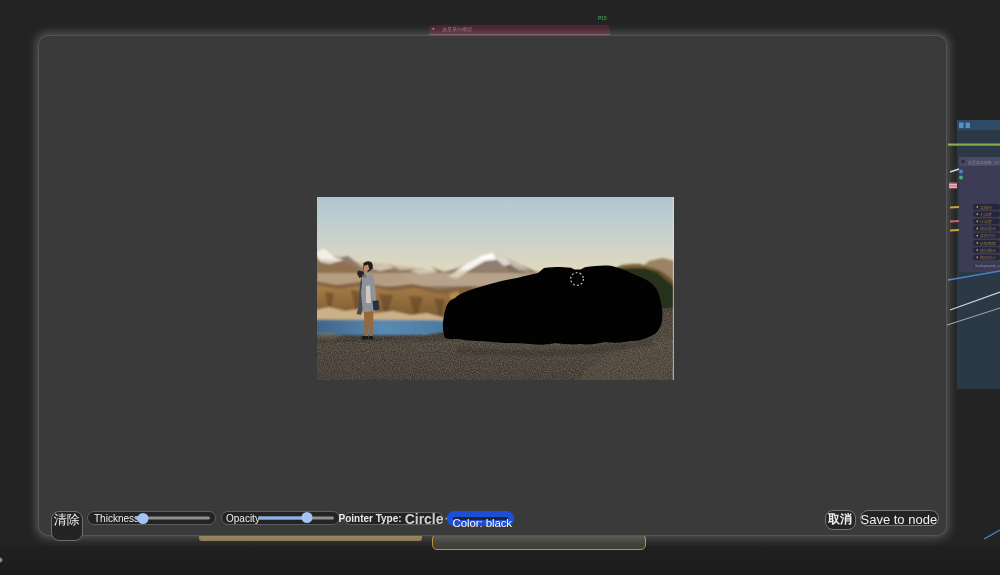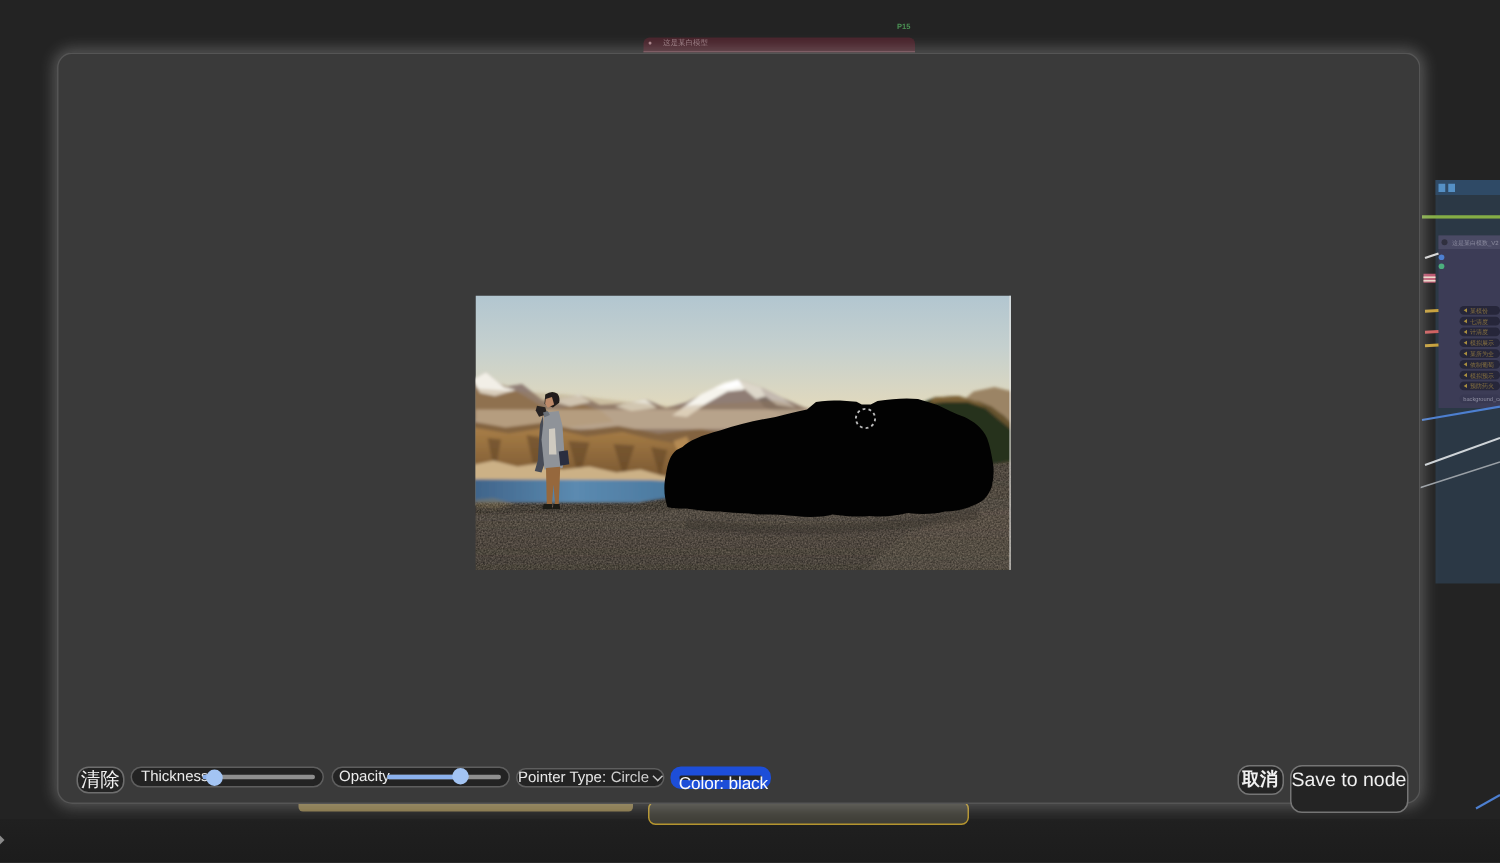--- a/index.html
+++ b/index.html
@@ -221,40 +221,40 @@
            C205 146 196 146 188 146
            C180 145 171 145 163 144
            C155 144 146 143 141 142
            C136 142 130 142 128 141 Z" fill="#020202"></path>
 
   <circle cx="260" cy="82" r="6.4" fill="none" stroke="#b9b9b9" stroke-width="1.25" stroke-dasharray="1.9 2.1"></circle>
 
   <rect x="355.8" y="0" width="1.2" height="183" fill="rgba(230,230,228,0.6)"></rect>
 </svg>
 
-<div class="abs" style="left:50.5px;top:511px;width:32.5px;height:18px;background:#242424;border:1px solid #6e6e6e;border-radius:8px;box-sizing:border-box;color:#f0f0f0;font-size:13px;line-height:16.5px;text-align:center;">清除</div>
+<div class="abs" style="left:50.5px;top:511px;width:32.5px;height:30px;background:#242424;border:1px solid #6e6e6e;border-radius:8px;box-sizing:border-box;color:#f0f0f0;font-size:13px;line-height:16.5px;text-align:center;">清除</div>
 
 <div class="abs" style="left:87px;top:511px;width:128.5px;height:14px;background:#232323;border:1px solid #5e5e5e;border-radius:7px;box-sizing:border-box;">
   <span style="position:absolute;left:6px;top:50%;transform:translateY(-50%);color:#ececec;font-size:10px;">Thickness</span>
   <span style="position:absolute;left:47px;right:5px;top:50%;height:3px;transform:translateY(-50%);background:#8f8f8f;border-radius:2px;">
     <span style="position:absolute;left:0;top:0;width:9px;height:3px;background:#8cb2ee;border-radius:2px;"></span>
     <span style="position:absolute;left:8px;top:50%;width:11px;height:11px;background:#a3c4f3;border-radius:50%;transform:translate(-50%,-50%);"></span>
   </span>
 </div>
 
 <div class="abs" style="left:221px;top:511px;width:119px;height:13.5px;background:#232323;border:1px solid #5e5e5e;border-radius:7px;box-sizing:border-box;">
   <span style="position:absolute;left:4px;top:50%;transform:translateY(-50%);color:#ececec;font-size:10px;">Opacity</span>
   <span style="position:absolute;left:36px;right:5px;top:50%;height:3px;transform:translateY(-50%);background:#8f8f8f;border-radius:2px;">
     <span style="position:absolute;left:0;top:0;width:49px;height:3px;background:#8cb2ee;border-radius:2px;"></span>
     <span style="position:absolute;left:49px;top:50%;width:11px;height:11px;background:#a3c4f3;border-radius:50%;transform:translate(-50%,-50%);"></span>
   </span>
 </div>
 
-<div class="abs" style="left:343.5px;top:512px;width:99px;height:13px;background:#232323;border:1px solid #5e5e5e;border-radius:6.5px;box-sizing:border-box;display:flex;align-items:center;justify-content:center;white-space:nowrap;">
+<div class="abs" style="left:343.5px;top:512px;width:99px;height:13px;background:#232323;border:1px solid #5e5e5e;border-radius:6.5px;box-sizing:border-box;display:flex;align-items:center;justify-content:center;white-space:nowrap;font-weight:bold;">
   <span style="color:#e8e8e8;font-size:10px;">Pointer Type:</span>
-  <span style="color:#cfcfcf;font-size:10px;margin-left:3px;">Circle</span>
+  <span style="color:#cfcfcf;font-size:14px;margin-left:3px;">Circle</span>
   <span style="display:inline-block;width:4px;height:4px;border-right:1.3px solid #c8c8c8;border-bottom:1.3px solid #c8c8c8;transform:rotate(45deg);margin-left:3px;margin-top:-2px;"></span>
 </div>
 
 <div class="abs" style="left:446.5px;top:510.5px;width:67.5px;height:15.5px;background:#242424;border:6px solid #1d4ed8;border-radius:7px;box-sizing:border-box;color:#fafafa;font-size:11.5px;letter-spacing:-0.1px;line-height:13.5px;text-align:center;white-space:nowrap;">Color: black</div>
 
 <div class="abs" style="left:824.5px;top:510px;width:31px;height:19.5px;background:#242424;border:1px solid #757575;border-radius:8px;box-sizing:border-box;color:#f0f0f0;font-size:12px;line-height:17.5px;text-align:center;font-weight:bold;">取消</div>
-<div class="abs" style="left:859.5px;top:510px;width:79.5px;height:32px;background:#242424;border:1px solid #757575;border-radius:8px;box-sizing:border-box;color:#f0f0f0;font-size:13px;line-height:17px;text-align:center;white-space:nowrap;">Save to node</div>
+<div class="abs" style="left:859.5px;top:510px;width:79.5px;height:16px;background:#242424;border:1px solid #757575;border-radius:8px;box-sizing:border-box;color:#f0f0f0;font-size:13px;line-height:17px;text-align:left;white-space:nowrap;">Save to node</div>
 
 </body></html>

